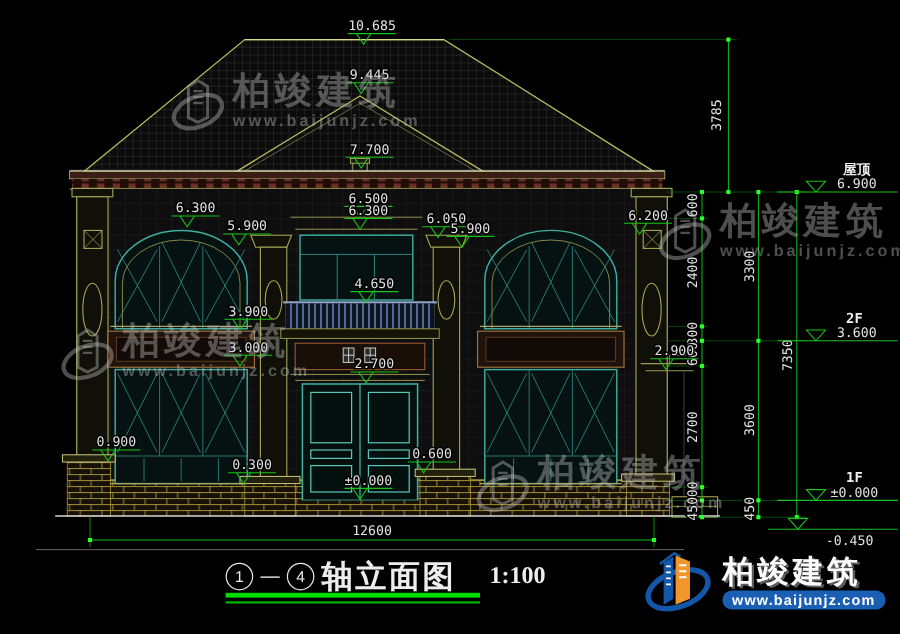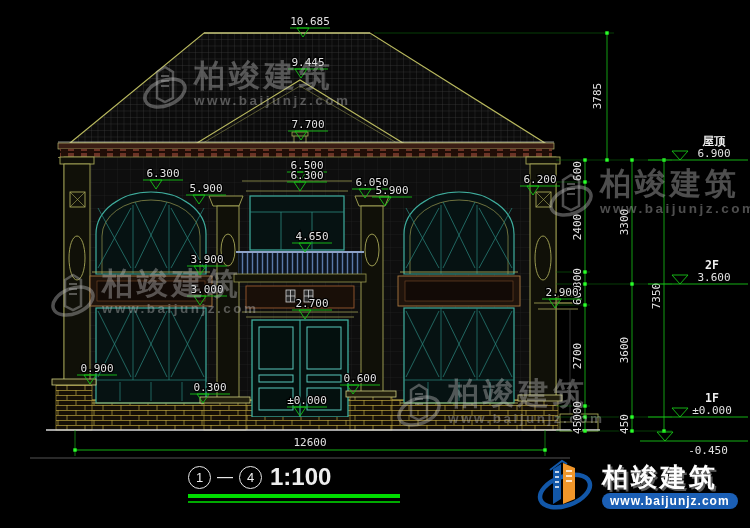--- a/index.html
+++ b/index.html
@@ -9,21 +9,21 @@
   .t{fill:#e2e2e2;font-size:11px;stroke:#000;stroke-width:2.5px;paint-order:stroke;}
   .tb{fill:#efefef;font-size:11.5px;font-weight:bold;stroke:#000;stroke-width:2.5px;paint-order:stroke;}
   .wm{position:absolute;display:flex;align-items:flex-start;gap:6px;color:rgba(185,185,185,.42);
       pointer-events:none;white-space:nowrap;}
   .wm .brand{font-size:31px;font-weight:700;letter-spacing:4px;line-height:1.05;}
   .wm .url{font-size:13.5px;font-weight:700;letter-spacing:2.5px;}
   .title-row{position:absolute;left:188px;top:463px;display:flex;align-items:center;gap:6px;color:#ededed;}
   .bub{width:21px;height:21px;border:1.6px solid #e8e8e8;border-radius:50%;display:flex;
        align-items:center;justify-content:center;font-size:13px;}
   .tname{font-size:26px;font-weight:700;letter-spacing:2px;}
-  .tscale{font-size:24px;font-weight:700;margin-left:2px;}
+  .tscale{font-size:20px;font-weight:700;margin-left:22px;font-family:Liberation Serif, serif;}
   .uline1{position:absolute;left:188px;top:494px;width:212px;height:3.5px;background:#00dd00;}
   .uline2{position:absolute;left:188px;top:501px;width:212px;height:1.5px;background:#00aa00;}
   .brandbox{position:absolute;left:536px;top:455px;display:flex;align-items:center;gap:8px;}
   .brandbox .bt{font-size:26px;font-weight:800;color:#fdfdfd;letter-spacing:3px;
                 text-shadow:2px 2px 0 rgba(95,95,95,.95);line-height:1.0;}
   .brandbox .bu{margin-top:3px;background:#1b5fb5;border-radius:9px;color:#fff;font-size:12px;
                 font-weight:700;letter-spacing:1px;padding:1px 8px;display:inline-block;}
 </style>
 </head>
 <body>
@@ -391,20 +391,21 @@
         <div class="brand">柏竣建筑</div>
        <div class="url">www.baijunjz.com</div>
       </div>
 </div>
 
 
 <div class="title-row">
   <span class="bub">1</span>
   <span>—</span>
   <span class="bub">4</span>
+  <span class="tname">轴立面图</span>
   <span class="tscale">1:100</span>
 </div>
 <div class="uline1"></div>
 <div class="uline2"></div>
 
 
 <div class="brandbox">
   <svg width="58" height="62" viewBox="0 0 58 62">
     <ellipse cx="29" cy="36" rx="26" ry="14.5" fill="none" stroke="#1257a8" stroke-width="4.5" transform="rotate(-20 29 36)"></ellipse>
     <path d="M14 15 L26 6 L31 9" fill="none" stroke="#1257a8" stroke-width="2"></path>

